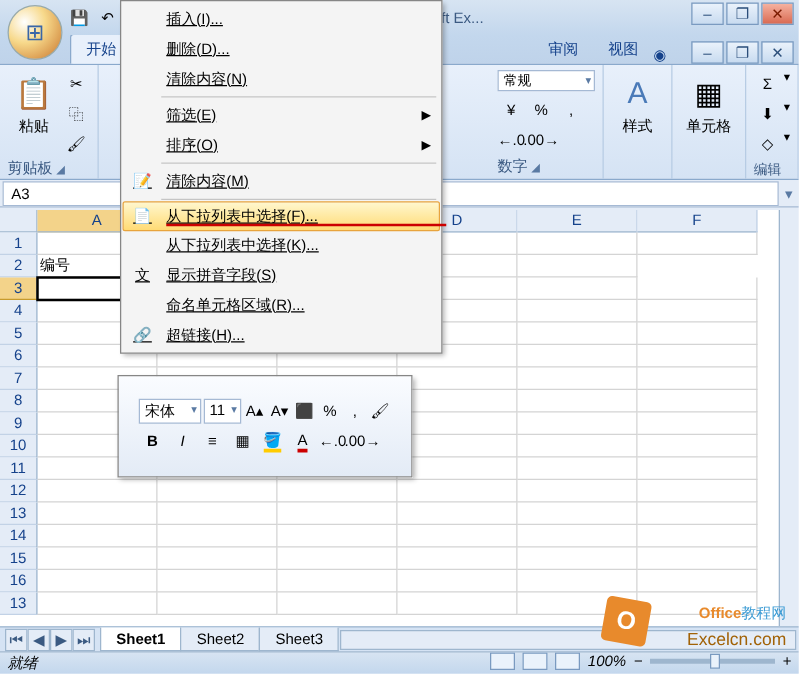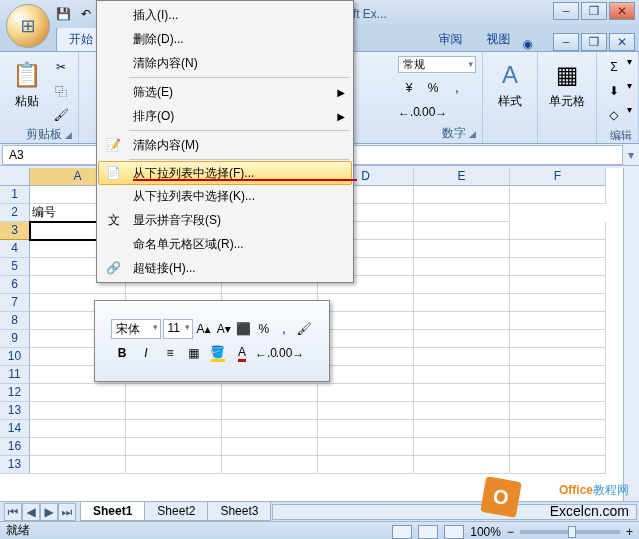--- a/index.html
+++ b/index.html
@@ -18,21 +18,21 @@
 
 
 .ribbon-tabs { height: 24px; display: flex; align-items: flex-end; padding-left: 56px; background: linear-gradient(#c3d7ed,#bfd3ea); border-bottom:1px solid #8aa9cc;}
 .tab { padding: 3px 12px; color: #15428b; cursor: default; }
 .tab.active { background: #e8f0fb; border: 1px solid #8aa9cc; border-bottom: none; border-radius: 3px 3px 0 0; }
 .help-icn { margin-left:auto; margin-right:18px; color:#15428b;}
 
 
 .ribbon { height: 92px; background: linear-gradient(#e8f0fb,#d5e3f4); border-bottom: 1px solid #8aa9cc; display: flex; position: relative; }
 .rgroup { border-right: 1px solid #b7cce4; padding: 4px 6px 2px; display: flex; flex-direction: column; position: relative; }
-.rgroup-title { text-align: right; font-size: 11px; color: #3b5a82; margin-top: auto; padding-bottom:1px;}
+.rgroup-title { text-align: left; font-size: 11px; color: #3b5a82; margin-top: auto; padding-bottom:1px;}
 .rgroup-title .dlg { font-size:9px; margin-left:3px; color:#5a7aa3;}
 .big-btn { display: flex; flex-direction: column; align-items: center; gap: 2px; padding: 2px 4px; border:1px solid transparent;}
 .btn-icon-lg { width: 32px; height: 32px; display:flex;align-items:center;justify-content:center;font-size:24px;}
 .btn-row { display: flex; gap: 2px; margin-bottom:2px;}
 .small-btn { width:22px;height:22px;display:flex;align-items:center;justify-content:center;border:1px solid transparent;}
 .dd-sel { height:20px; border:1px solid #a5b9d4; background:#fff; padding:0 4px 0 4px; position:relative;font-size:11px;}
 .dd-sel::after{content:"▾";position:absolute;right:2px;top:2px;font-size:9px;color:#5a7aa3;}
 
 
 .formula-bar { height: 22px; background: #e4ecf7; display: flex; align-items: center; border-bottom: 1px solid #a5b9d4; }
@@ -48,21 +48,21 @@
 .colhdr { width: 96px; background: #e4ecf7; border-right: 1px solid #c2d2e6; border-bottom: 1px solid #9eb6ce; text-align: center; color:#15428b; line-height:17px;}
 .colhdr.sel { background: #f3d38a; border-right:1px solid #c79a2c;}
 .row { display: flex; height: 18px; }
 .rowhdr { width: 30px; background: #e4ecf7; border-right: 1px solid #9eb6ce; border-bottom: 1px solid #c2d2e6; text-align: center; color:#15428b;line-height:17px;}
 .rowhdr.sel { background: #f3d38a; border-bottom:1px solid #c79a2c;}
 .cell { width: 96px; border-right: 1px solid #d4d4d4; border-bottom: 1px solid #d4d4d4; padding: 0 2px; line-height:17px;}
 .cell.active { outline: 2px solid #000; outline-offset:-1px; z-index:1; position:relative;}
 
 
 .ctx-menu { position: absolute; left: 96px; top: 0px; width: 258px; background: #f4f4f4; border: 1px solid #868686; box-shadow: 2px 2px 4px rgba(0,0,0,.3); z-index: 50; padding:2px;}
-.ctx-item { height: 24px; display: flex; align-items: center; padding: 0 18px 0 2px; position: relative; }
+.ctx-item { height: 24px; display: flex; align-items: center; padding: 0 18px 0 2px; position: relative; text-decoration: underline; }
 .ctx-icon { width: 26px; height: 22px; display:flex;align-items:center;justify-content:center; margin-right:6px;}
 .ctx-item.hover { background: linear-gradient(#fff7ce,#ffdb75); border: 1px solid #e8a43d; border-radius:2px; margin:-1px;}
 .ctx-sep { height: 1px; background: #c5c5c5; margin: 2px 2px 2px 30px; }
 .ctx-arrow { position: absolute; right: 6px; font-size:10px;}
 .ctx-underline { position:absolute; left:34px; bottom:3px; height:2px; background:#cc0000; width:224px;}
 
 
 .mini-tb { position: absolute; left: 94px; top: 300px; width: 236px; background: linear-gradient(#fafcff,#e3ebf6); border: 1px solid #868686; box-shadow: 2px 2px 4px rgba(0,0,0,.3); z-index: 45; padding:16px;}
 .mini-row { display:flex; gap:2px; align-items:center; height:24px;}
 .mini-sel { height:20px; border:1px solid #a5b9d4; background:#fff; padding:1px 14px 1px 4px; position:relative;}
@@ -71,30 +71,30 @@
 
 
 .sheet-bar { position: absolute; bottom: 18px; left: 0; right: 0; height: 20px; background: #d5e3f4; display: flex; align-items: center; border-top:1px solid #9eb6ce;}
 .nav-btns { display:flex; margin:0 4px;}
 .nav-btn { width:18px;height:18px;display:flex;align-items:center;justify-content:center;color:#3b5a82;border:1px solid #9eb6ce;background:#e4ecf7;}
 .sheet-tab { padding: 2px 12px; background: #e4ecf7; border: 1px solid #9eb6ce; border-top: none; margin-right:-1px;}
 .sheet-tab.active { background: #fff; font-weight:bold;}
 .hscroll { flex:1; height:16px; background:#e4ecf7; border:1px solid #9eb6ce; margin:0 2px; position:relative;}
 .vscroll { position:absolute; right:0; top:168px; bottom:38px; width:16px; background:#e4ecf7; border-left:1px solid #9eb6ce;}
 
-.status-bar { position: absolute; bottom: 0; left: 0; right: 0; height: 18px; background: linear-gradient(#d7e4f2,#c3d7ed); display: flex; align-items: flex-end; padding: 0 6px; border-top:1px solid #9eb6ce;}
+.status-bar { position: absolute; bottom: 0; left: 0; right: 0; height: 18px; background: linear-gradient(#d7e4f2,#c3d7ed); display: flex; align-items: flex-start; padding: 0 6px; border-top:1px solid #9eb6ce;font-style:italic;}
 .status-right { margin-left:auto; display:flex; align-items:center; gap:6px;}
 .view-btn { width:20px;height:14px;border:1px solid #7a9ac0;background:#eaf2fb;}
 .zoom-slider { width:100px;height:4px;background:#9eb6ce;position:relative;}
 .zoom-thumb{position:absolute;left:48px;top:-4px;width:8px;height:12px;background:#eaf2fb;border:1px solid #7a9ac0;}
 
 
 .wm1 { position:absolute; right:10px; bottom:40px; font-size:18px; color:#3b9bd4; z-index:80; pointer-events:none;}
 .wm1 b{color:#e88a2c;}
-.wm2 { position:absolute; right:10px; bottom:20px; font-size:14px; color:#000000; z-index:80; pointer-events:none;}
+.wm2 { position:absolute; right:10px; bottom:20px; font-size:14px; color:#a16207; z-index:80; pointer-events:none;}
 .wm-badge { position:absolute; right:120px; bottom:24px; width:36px;height:36px;background:#e88a2c;border-radius:4px;transform:rotate(10deg);z-index:79;display:flex;align-items:center;justify-content:center;color:#fff;font-size:20px;font-weight:bold;}
 </style>
 </head>
 <body>
 
 <div class="titlebar">
   <div class="office-btn">
       <span>⊞</span>
     </div>
   <div class="qat">
@@ -324,20 +324,29 @@
     <div class="row">
       <div class="rowhdr">14</div>
       <div class="cell"></div>
       <div class="cell"></div>
       <div class="cell"></div>
       <div class="cell"></div>
       <div class="cell"></div>
       <div class="cell"></div>
     </div>
     <div class="row">
+      <div class="rowhdr">15</div>
+      <div class="cell"></div>
+      <div class="cell"></div>
+      <div class="cell"></div>
+      <div class="cell"></div>
+      <div class="cell"></div>
+      <div class="cell"></div>
+    </div>
+    <div class="row">
       <div class="rowhdr">16</div>
       <div class="cell"></div>
       <div class="cell"></div>
       <div class="cell"></div>
       <div class="cell"></div>
       <div class="cell"></div>
       <div class="cell"></div>
     </div>
     <div class="row">
       <div class="rowhdr">13</div>

